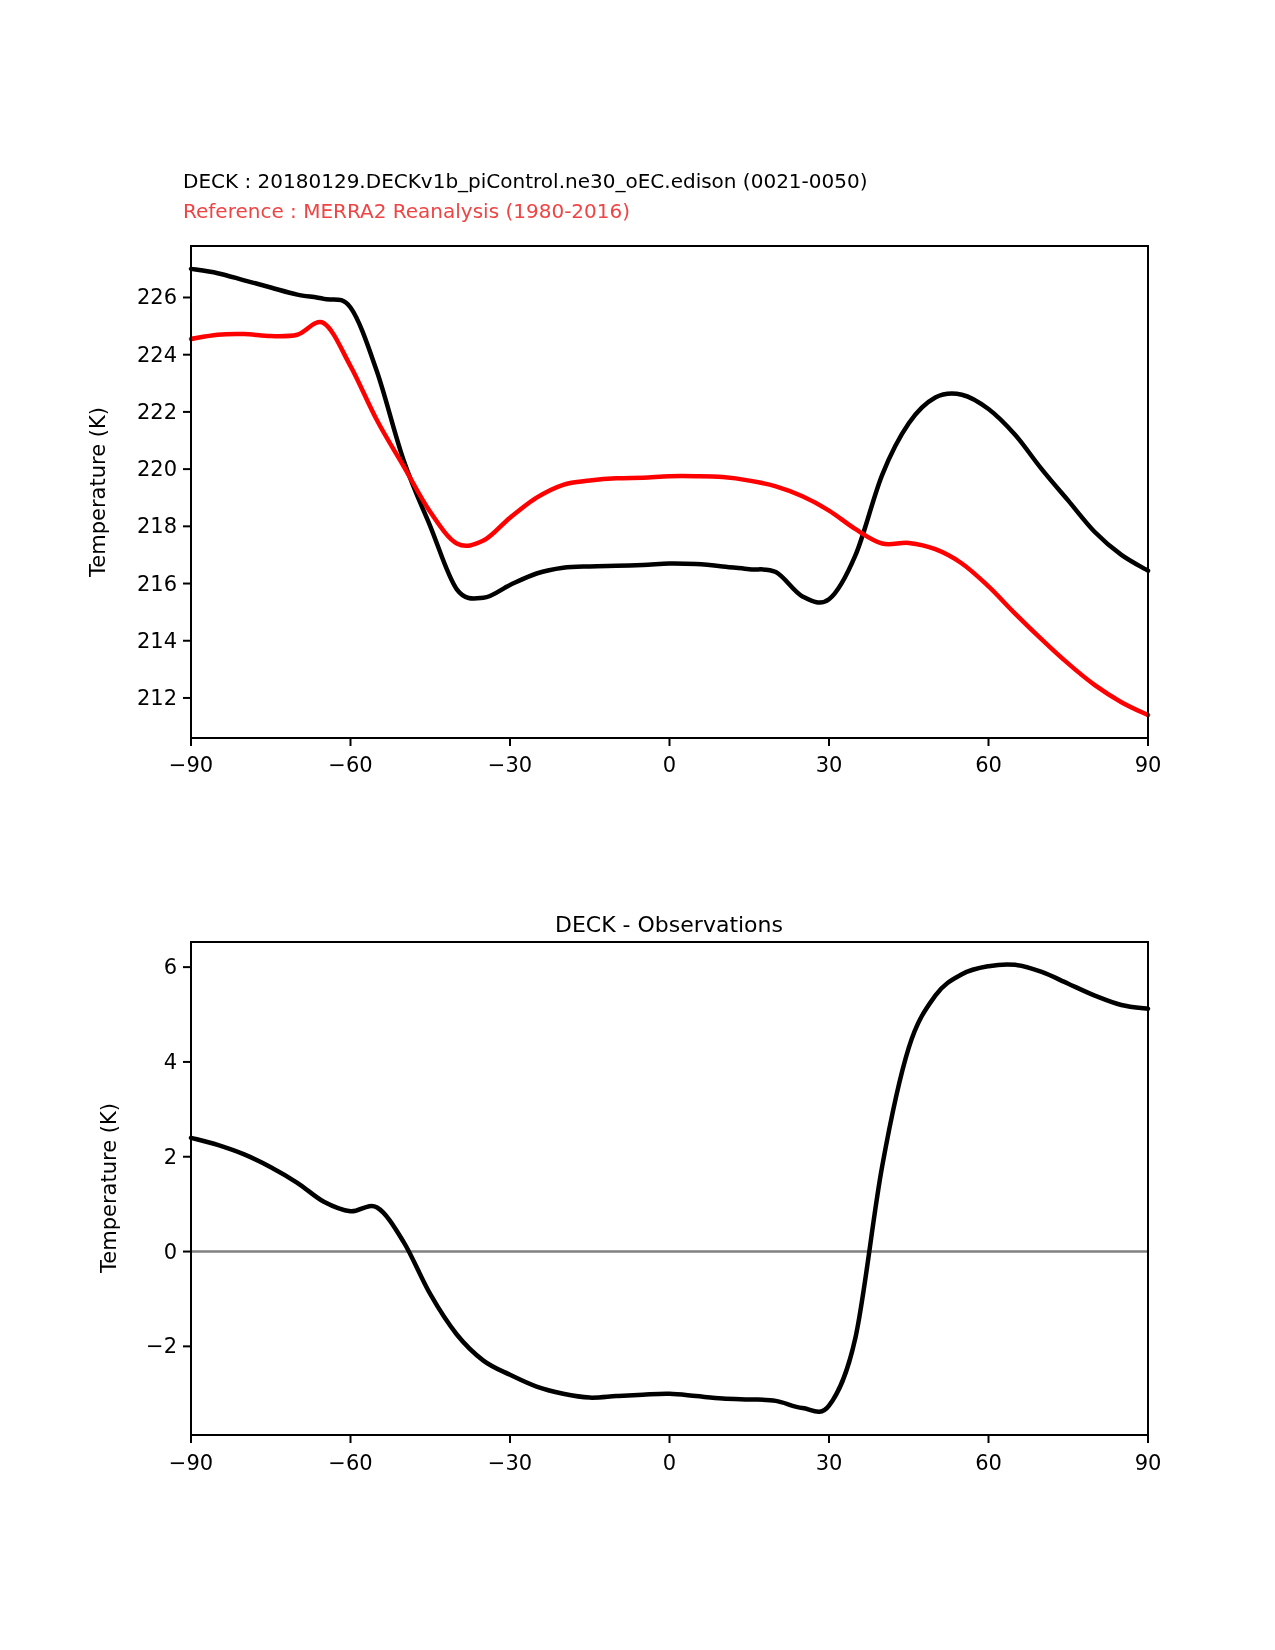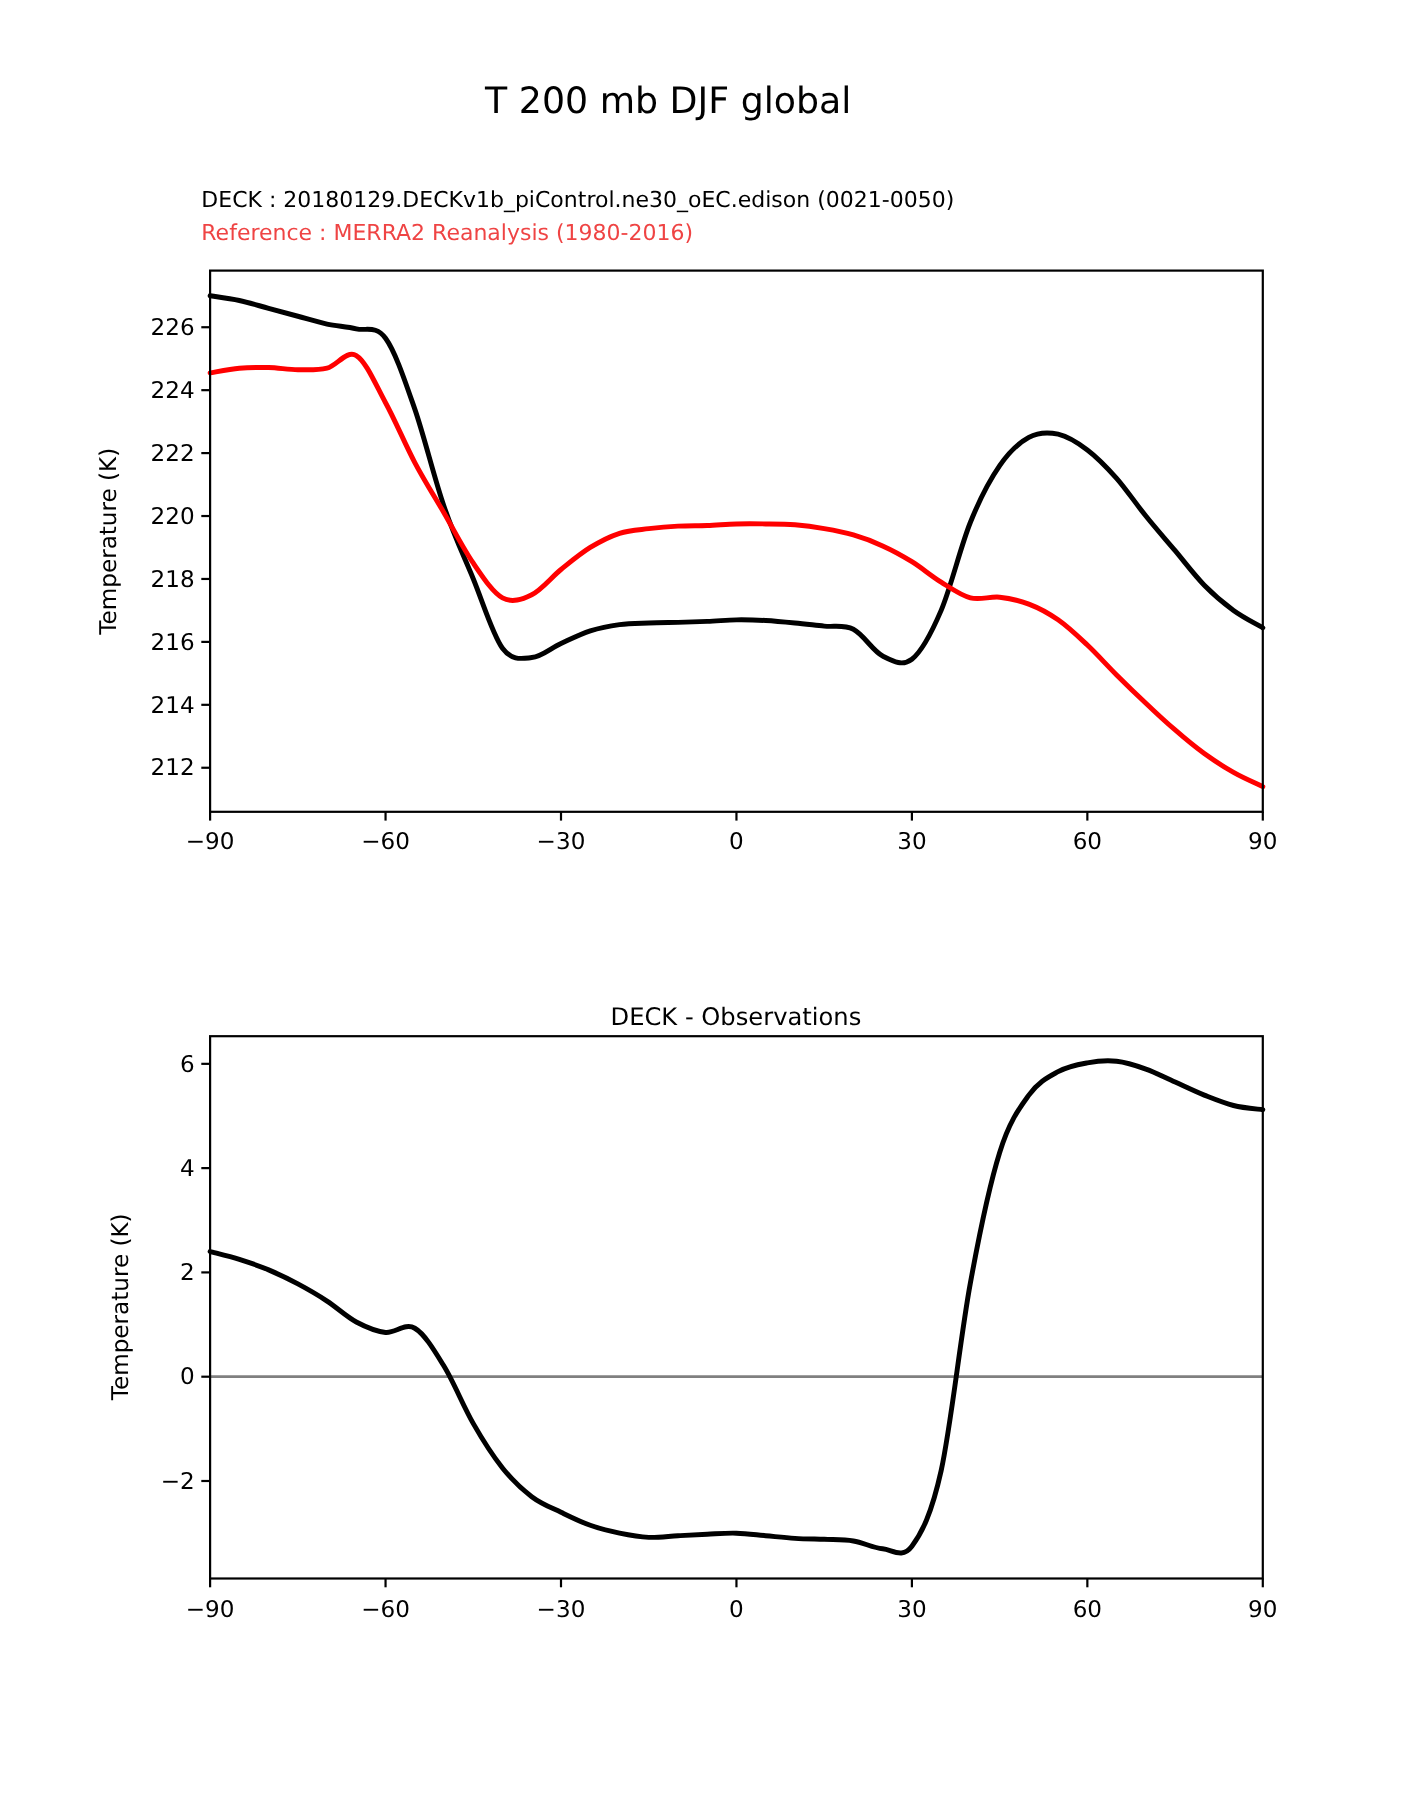--- a/index.html
+++ b/index.html
@@ -32,21 +32,20 @@
   svg { position: absolute; left: 0; display: block; }
   #chart-top { top: 230px; }
   #chart-bottom { top: 900px; }
   svg text { font-family: "DejaVu Sans", "Liberation Sans", sans-serif; fill: #000000; }
 </style>
 </head>
 <body>
 
 <div id="figure">
 
-  <div class="fig-title">T 200 mb DJF global</div>
 
   <div class="sub-label model" style="color: rgb(0, 0, 0);">DECK : 20180129.DECKv1b_piControl.ne30_oEC.edison (0021-0050)</div>
 
   <div class="sub-label reference" style="color: #ef4444;">Reference : MERRA2 Reanalysis (1980-2016)</div>
 
   <svg id="chart-top" width="1275" height="600" viewBox="0 0 1275 600">
     <text x="105" y="262" transform="rotate(-90 105 262)" text-anchor="middle" font-size="21">Temperature (K)</text>
     <g>
         <path d="M191.0,38.9C195.4,39.6,208.7,41.3,217.6,43.2C226.4,45.1,235.3,47.9,244.2,50.3C253.0,52.7,261.9,55.1,270.8,57.5C279.6,59.9,288.5,62.7,297.3,64.6C306.2,66.5,315.1,66.8,323.9,68.9C332.8,71.1,341.6,65.3,350.5,77.5C359.4,89.7,368.2,116.4,377.1,141.9C385.9,167.4,394.8,204.8,403.7,230.5C412.5,256.3,421.4,274.9,430.3,296.3C439.1,317.8,448.0,347.3,456.8,359.3C465.7,371.2,474.6,368.6,483.4,367.8C492.3,367.1,501.1,359.0,510.0,355.0C518.9,350.9,527.7,346.4,536.6,343.5C545.4,340.7,554.3,339.0,563.2,337.8C572.0,336.6,580.9,336.7,589.8,336.4C598.6,336.0,607.5,336.0,616.3,335.8C625.2,335.6,634.1,335.3,642.9,334.9C651.8,334.6,660.6,333.7,669.5,333.5C678.4,333.4,687.2,333.6,696.1,334.1C704.9,334.6,713.8,335.5,722.7,336.4C731.5,337.2,740.4,338.3,749.3,339.2C758.1,340.2,767.0,337.6,775.8,342.1C784.7,346.6,793.6,361.9,802.4,366.4C811.3,370.9,820.1,376.2,829.0,369.3C837.9,362.4,846.7,345.7,855.6,324.9C864.4,304.2,873.3,266.8,882.2,244.8C891.0,222.9,899.9,206.2,908.8,193.3C917.6,180.5,926.5,172.4,935.3,167.6C944.2,162.8,953.1,162.8,961.9,164.7C970.8,166.7,979.6,172.4,988.5,179.0C997.4,185.7,1006.2,194.8,1015.1,204.8C1023.9,214.8,1032.8,228.2,1041.7,239.1C1050.5,250.1,1059.4,260.1,1068.3,270.6C1077.1,281.1,1086.0,293.0,1094.8,302.0C1103.7,311.1,1112.6,318.5,1121.4,324.9C1130.3,331.4,1143.6,338.0,1148.0,340.7" fill="none" stroke="#000000" stroke-width="4.5" stroke-linecap="round"></path>
         <path d="M191.0,109.0C195.4,108.3,208.7,105.5,217.6,104.7C226.4,103.9,235.3,103.9,244.2,104.1C253.0,104.3,261.9,106.0,270.8,106.1C279.6,106.2,288.5,106.8,297.3,104.7C306.2,102.5,315.1,88.0,323.9,93.2C332.8,98.5,341.6,119.9,350.5,136.1C359.4,152.3,368.2,173.8,377.1,190.5C385.9,207.2,394.8,221.0,403.7,236.3C412.5,251.5,421.4,269.2,430.3,282.0C439.1,294.9,448.0,308.7,456.8,313.5C465.7,318.3,474.6,314.9,483.4,310.6C492.3,306.3,501.1,294.9,510.0,287.7C518.9,280.6,527.7,273.2,536.6,267.7C545.4,262.2,554.3,257.7,563.2,254.8C572.0,252.0,580.9,251.7,589.8,250.6C598.6,249.5,607.5,248.7,616.3,248.3C625.2,247.8,634.1,248.0,642.9,247.7C651.8,247.4,660.6,246.5,669.5,246.3C678.4,246.0,687.2,246.1,696.1,246.3C704.9,246.4,713.8,246.4,722.7,247.1C731.5,247.8,740.4,249.0,749.3,250.6C758.1,252.1,767.0,253.7,775.8,256.3C784.7,258.9,793.6,262.2,802.4,266.3C811.3,270.3,820.1,275.1,829.0,280.6C837.9,286.1,846.7,293.7,855.6,299.2C864.4,304.7,873.3,311.2,882.2,313.5C891.0,315.8,899.9,312.0,908.8,312.9C917.6,313.9,926.5,315.8,935.3,319.2C944.2,322.6,953.1,327.3,961.9,333.5C970.8,339.7,979.6,348.1,988.5,356.4C997.4,364.7,1006.2,374.8,1015.1,383.6C1023.9,392.4,1032.8,401.0,1041.7,409.3C1050.5,417.7,1059.4,426.0,1068.3,433.6C1077.1,441.3,1086.0,448.6,1094.8,455.1C1103.7,461.5,1112.6,467.2,1121.4,472.2C1130.3,477.3,1143.6,483.0,1148.0,485.1" fill="none" stroke="#ff0000" stroke-width="4.5" stroke-linecap="round"></path>

